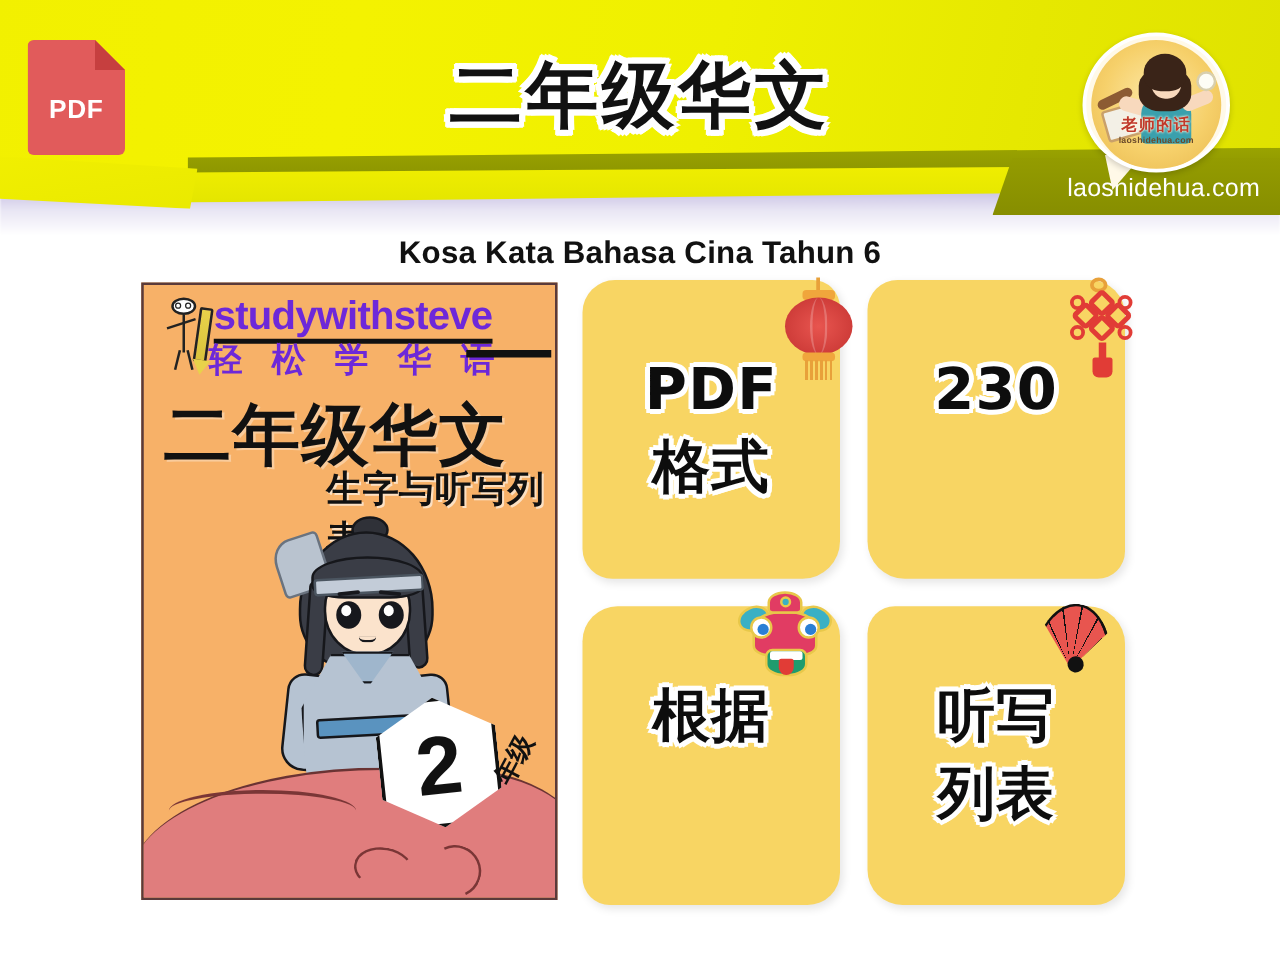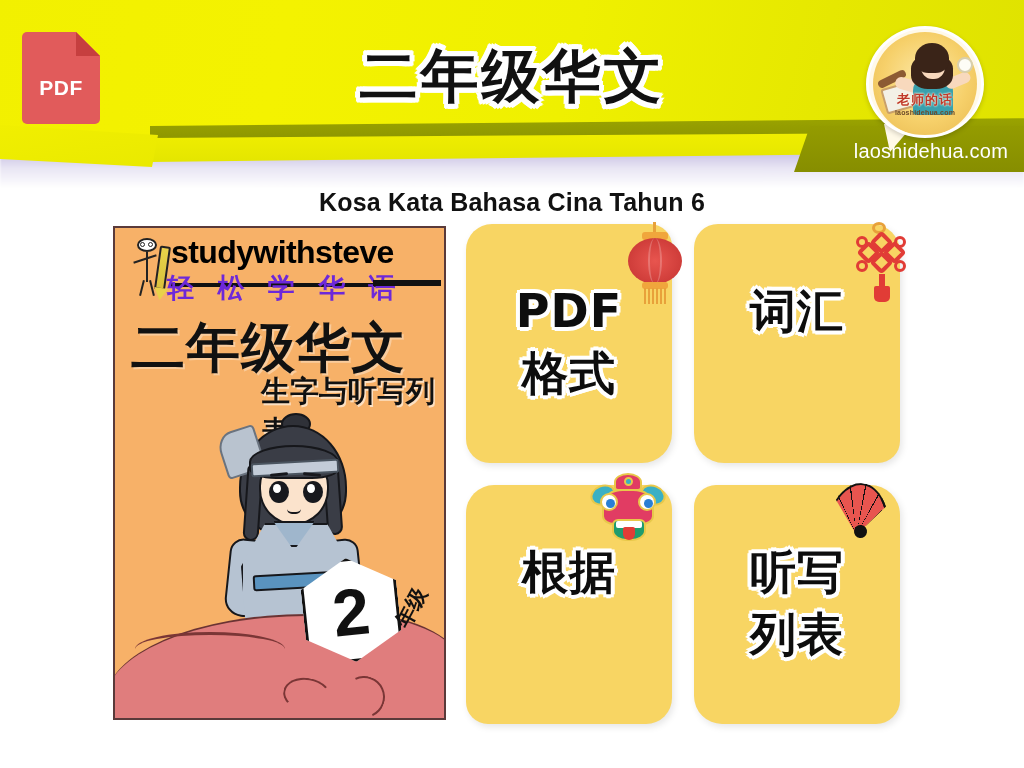--- a/index.html
+++ b/index.html
@@ -312,24 +312,24 @@
     width: 0; height: 0;
     border-left: 7px solid transparent; border-right: 7px solid transparent;
     border-top: 12px solid #e8d24a;
   }
 
   .bc-brand {
     position: absolute;
     left: 56px; top: 6px;
     font-size: 32px;
     font-weight: bold;
-    color: #000000;
+    color: #6d28d9;
     letter-spacing: -0.6px;
     border-bottom: 4px solid #111;
-    padding-bottom: 12px;
+    padding-bottom: 0px;
     font-family: "Liberation Sans", sans-serif;
   }
   .bc-sub {
     position: absolute;
     left: 52px; top: 42px;
     font-size: 27px;
     font-weight: bold;
     color: #6d28d9;
     letter-spacing: 7px;
     font-family: "DejaVu Sans", sans-serif;
@@ -778,21 +778,21 @@
             <div class="knot-c c4"></div>
           <div class="knot-d k3"></div>
             <div class="knot-d k4"></div>
           <div class="knot-d k1"></div>
             <div class="knot-d k2"></div>
         </div>
         <div class="knot-tail"></div>
         <div class="knot-tassel"></div>
       </div>
       <div class="card-text">
-        <span class="l2">词汇</span>
+        <span>230</span>
       </div>
     </div>
 
     <div class="card c2">
       <div class="orn orn-lion">
         <div class="lion-ear-l"></div>
         <div class="lion-ear-r"></div>
         <div class="lion-head"></div>
         <div class="lion-crest"></div>
         <div class="lion-crest-dot"></div>

